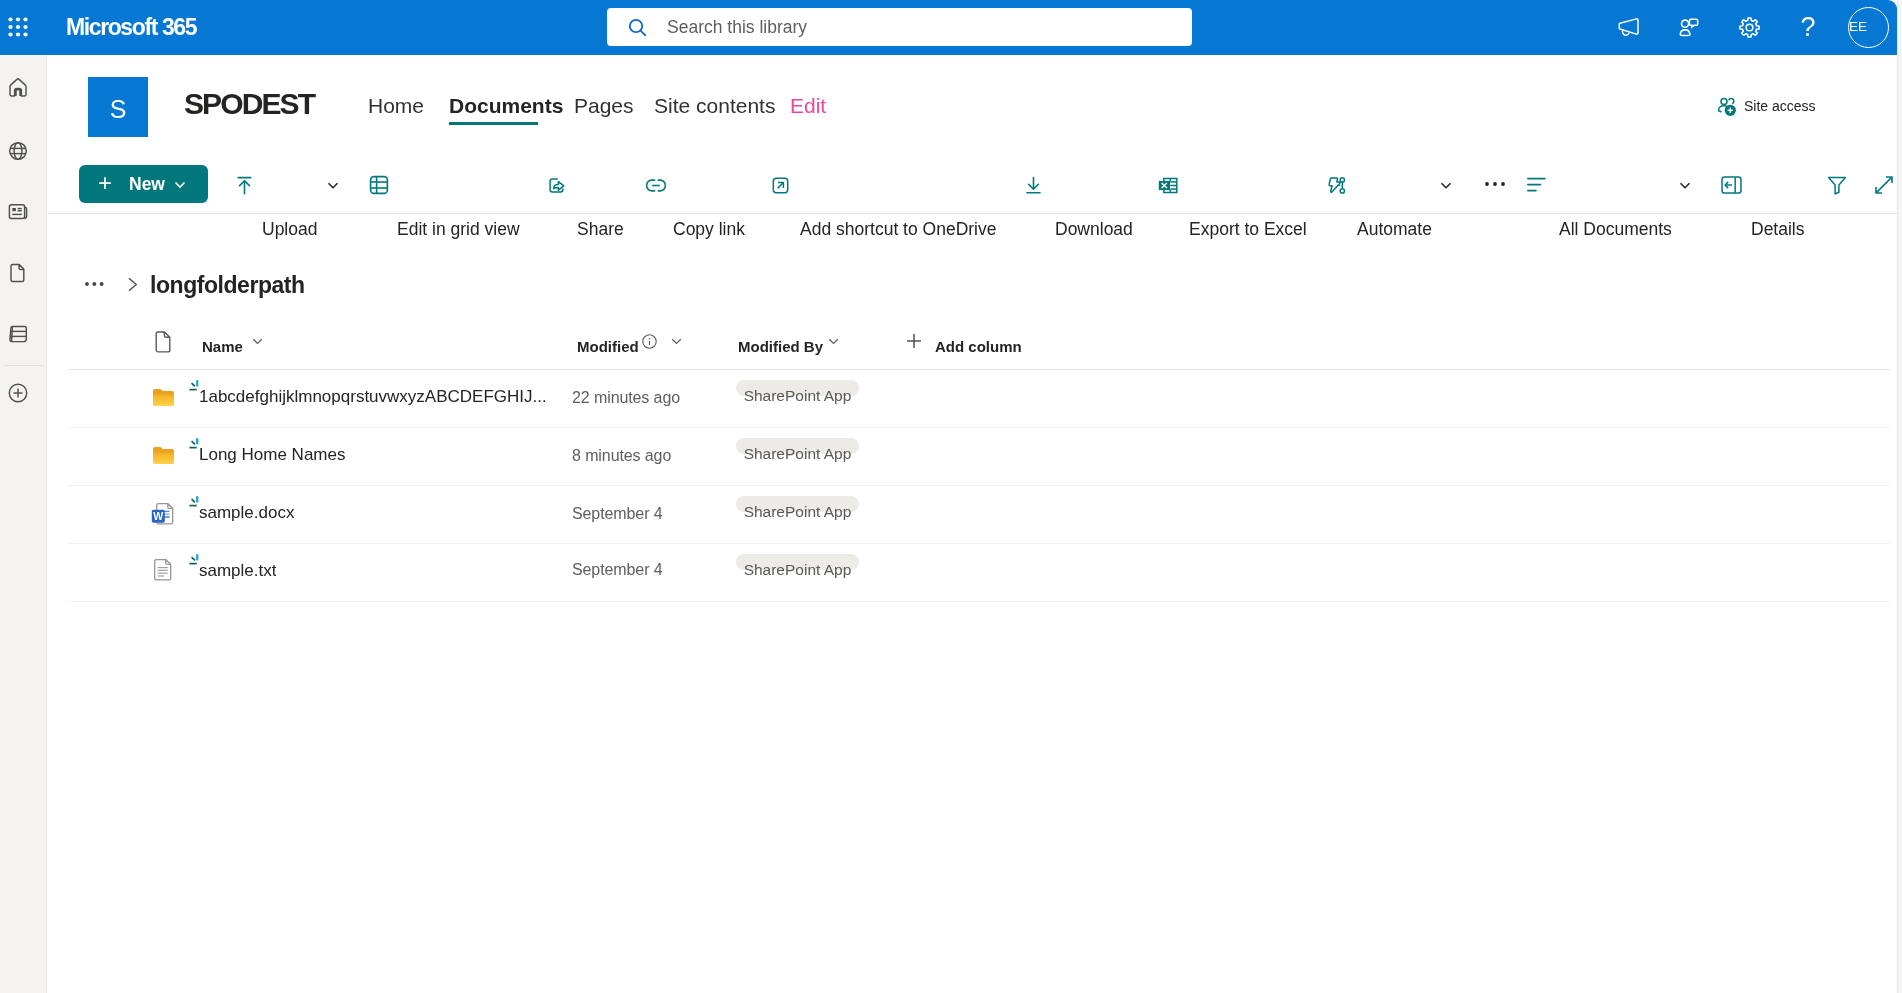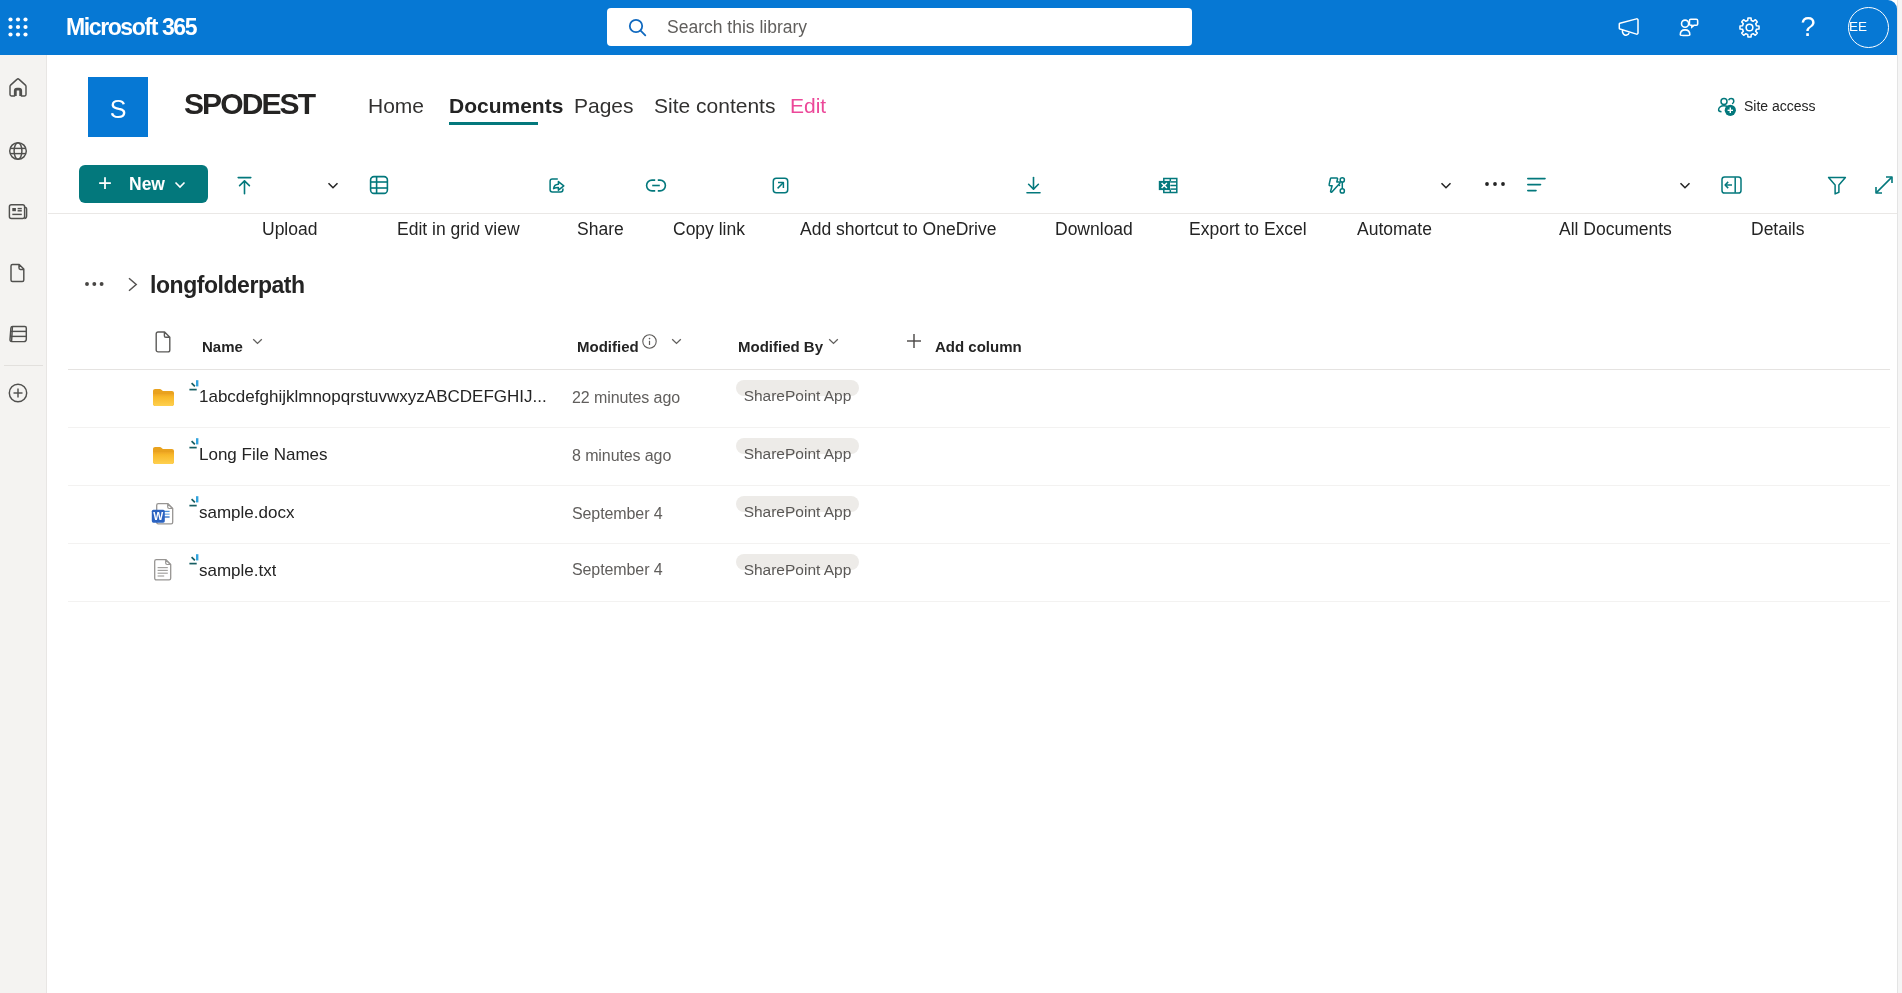--- a/index.html
+++ b/index.html
@@ -385,21 +385,21 @@
       </linearGradient>
     </defs>
   <path d="M1 3.2 C1 2 1.9 1.1 3.1 1.1 H7.9 C8.5 1.1 9 1.3 9.4 1.7 L10.9 3.1 H19.9 C21.1 3.1 22 4 22 5.2 V15.8 C22 17 21.1 17.9 19.9 17.9 H3.1 C1.9 17.9 1 17 1 15.8 Z" fill="#e9a21e"></path>
   <path d="M1 5.9 H22 V15.8 C22 17 21.1 17.9 19.9 17.9 H3.1 C1.9 17.9 1 17 1 15.8 Z" fill="url(#fg446)"></path>
 </svg>
 <svg class="abs" style="left:187.5px;top:438px" width="13" height="14" viewBox="0 0 13 14">
   <line x1="9.2" y1="0.2" x2="9.2" y2="6.4" stroke="#31a3dd" stroke-width="2.4"></line>
   <line x1="3.6" y1="3.1" x2="6.9" y2="6.4" stroke="#175e63" stroke-width="1.7"></line>
   <line x1="1.4" y1="9.6" x2="8.7" y2="9.6" stroke="#175e63" stroke-width="1.7"></line>
 </svg>
-<div class="name" style="left:199px;top:444px;line-height:22px">Long File Names</div>
+<div class="name" style="left:199px;top:444px;line-height:22px">Long Home Names</div>
 <div class="date" style="top:446px;line-height:20px">8 minutes ago</div>
 <div class="pill" style="top:438px">SharePoint App</div>
 <svg class="abs" style="left:151px;top:502px" width="26" height="24" viewBox="0 0 26 24">
   <path d="M7.3 1.6 H16.9 L21.7 6.4 V20.3 C21.7 21.2 21 21.9 20.1 21.9 H7.3 C6.4 21.9 5.7 21.2 5.7 20.3 V3.2 C5.7 2.3 6.4 1.6 7.3 1.6 Z" fill="#fff" stroke="#979593" stroke-width="1.3"></path>
   <path d="M16.7 1.8 V5.1 C16.7 5.9 17.3 6.5 18.1 6.5 H21.4 Z" fill="#fff" stroke="#979593" stroke-width="1.2" stroke-linejoin="round"></path>
   <g stroke-width="1.3">
     <line x1="9.4" y1="9.4" x2="18.6" y2="9.4" stroke="#4a90d9"></line>
     <line x1="9.4" y1="12.2" x2="18.6" y2="12.2" stroke="#7ab1e8"></line>
     <line x1="9.4" y1="15" x2="18.6" y2="15" stroke="#2b6cc4"></line>
   </g>

